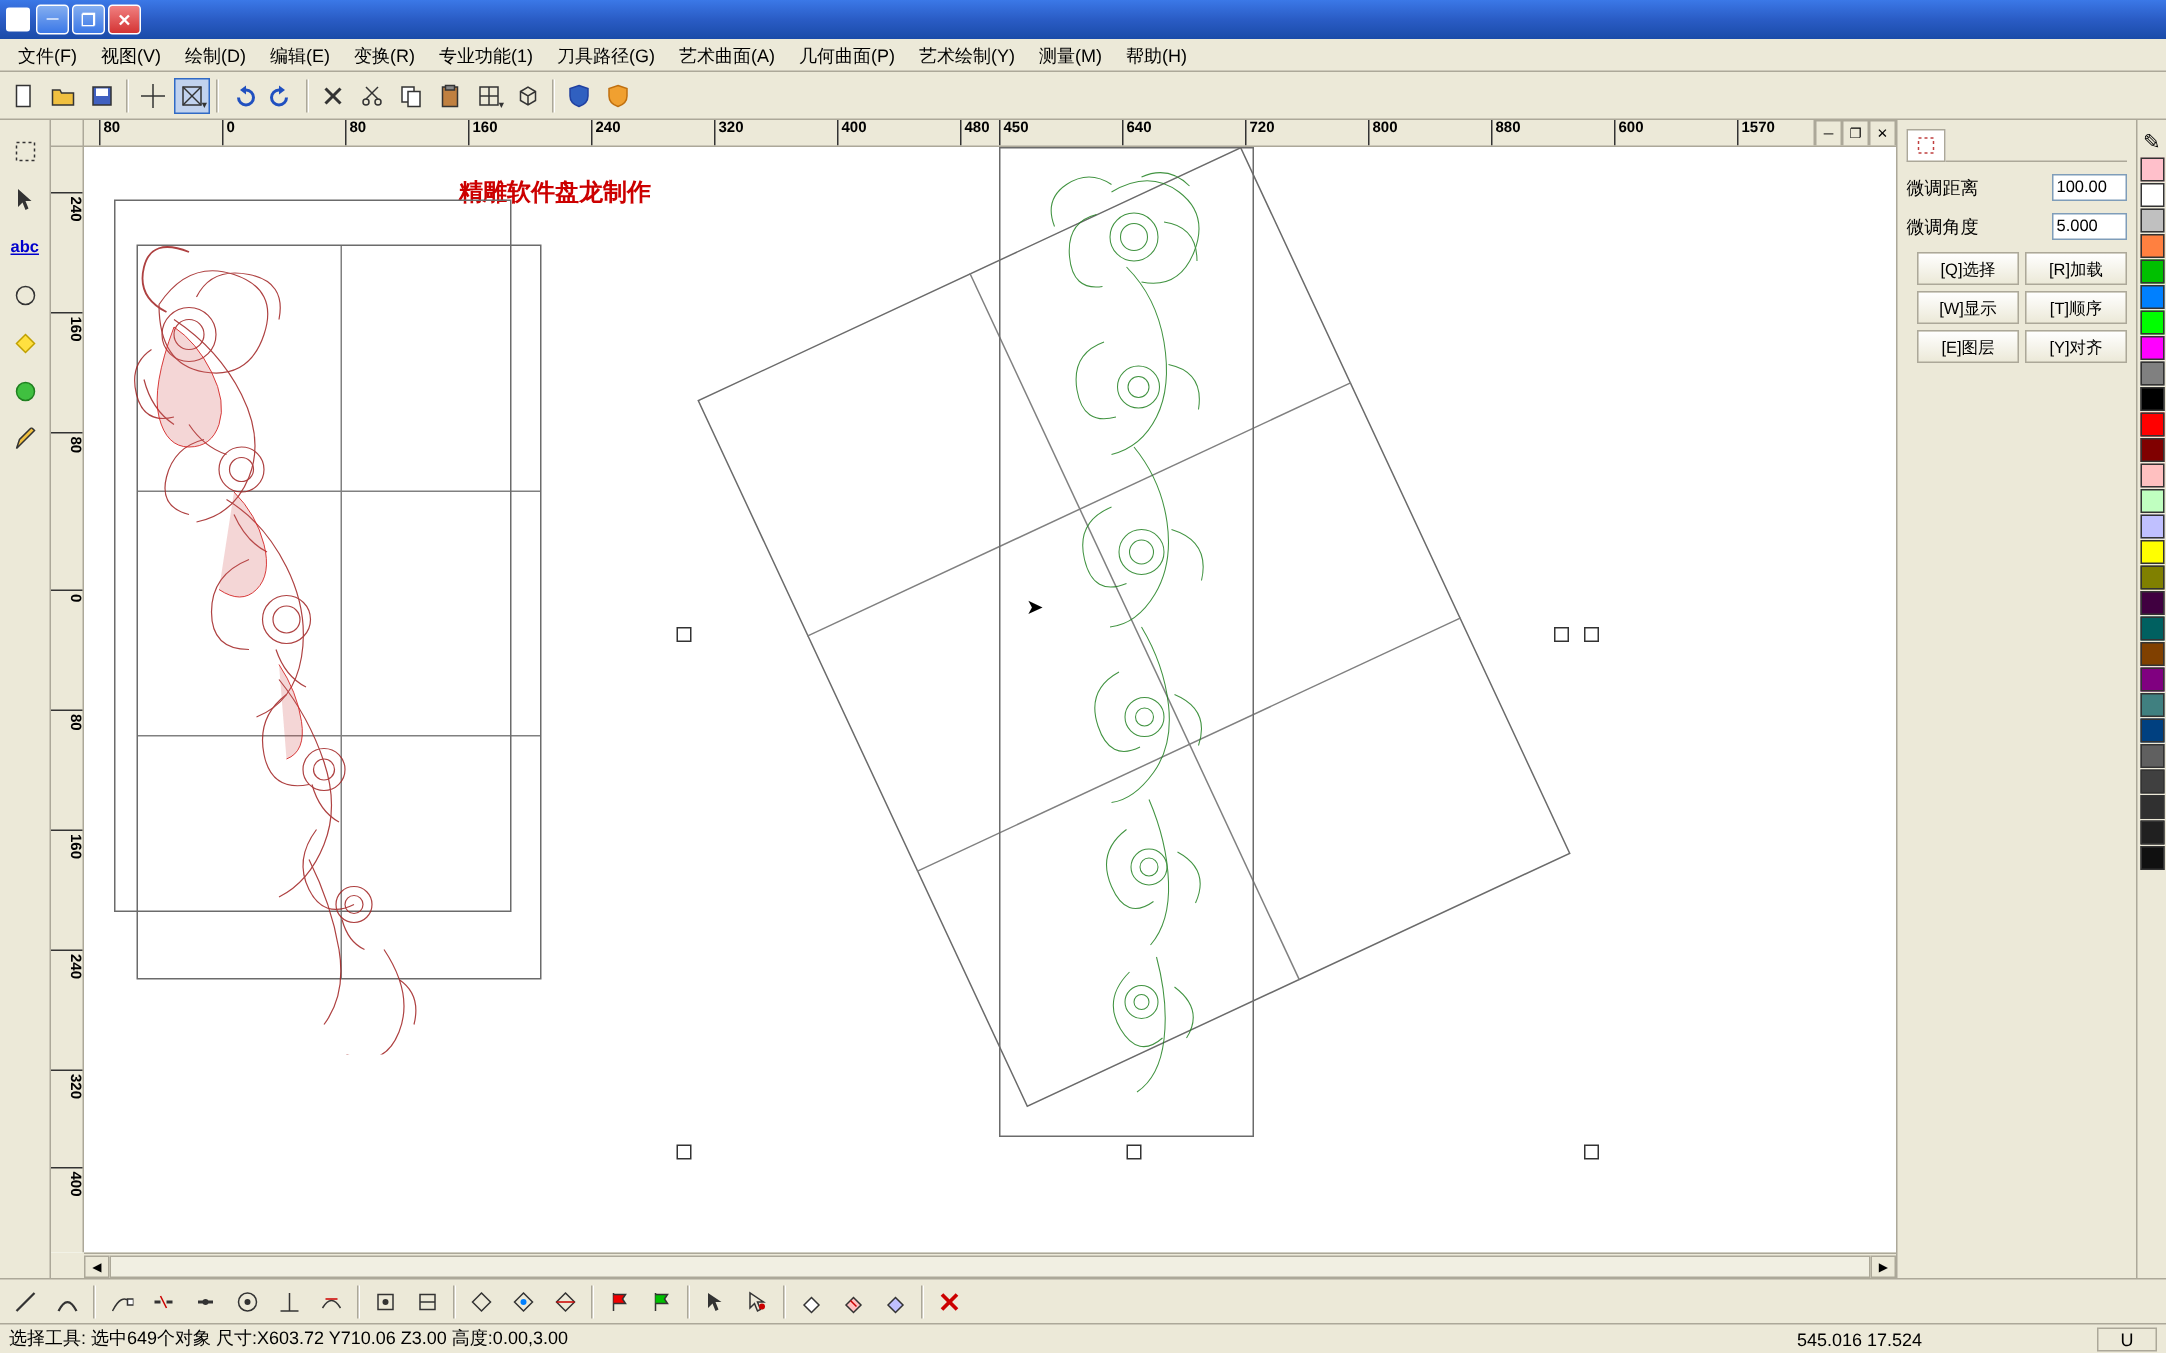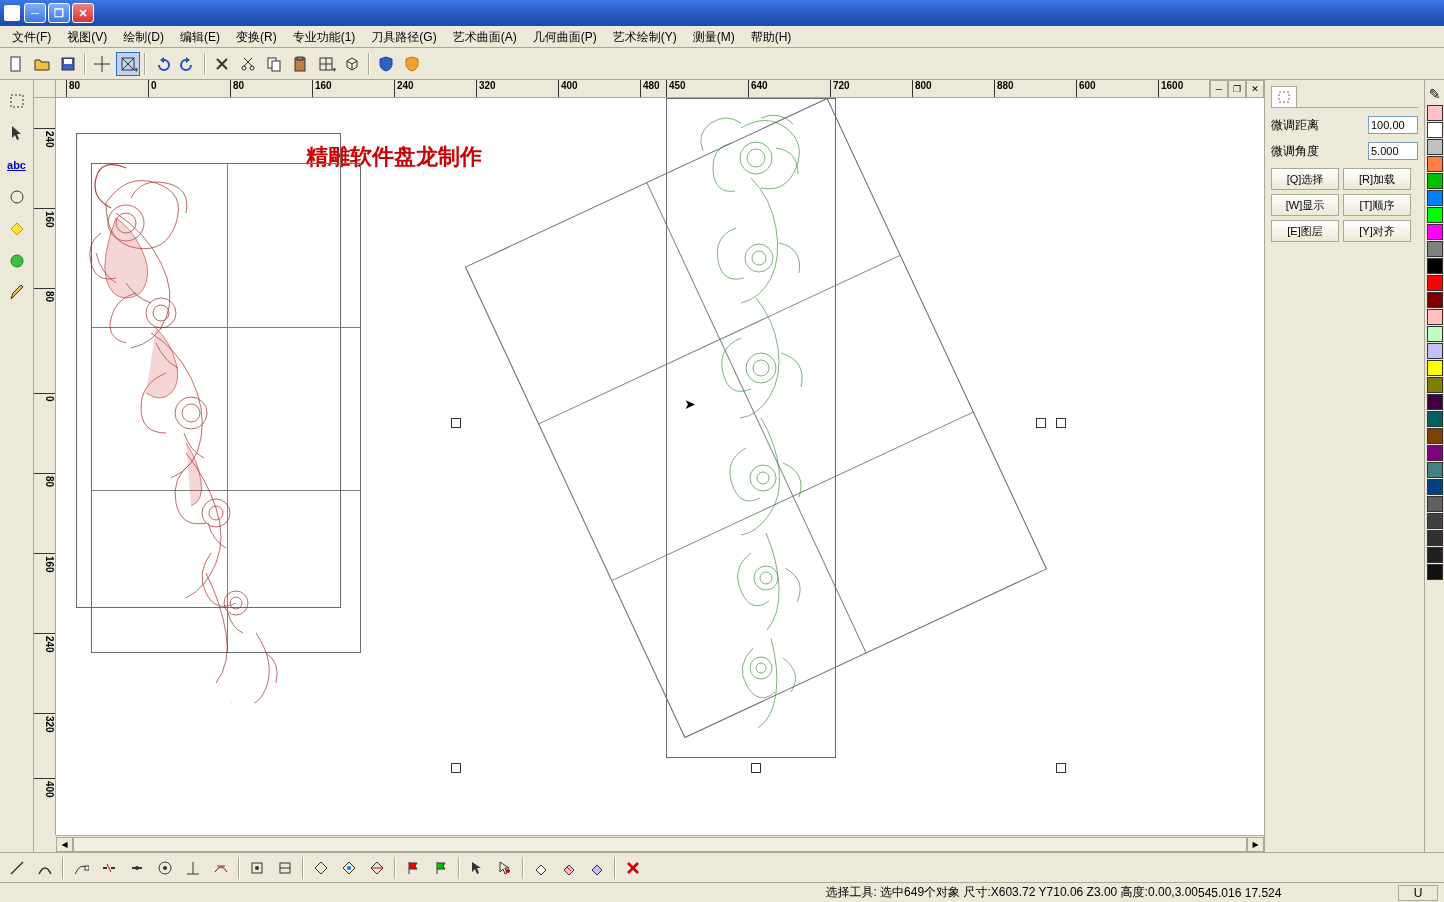--- a/index.html
+++ b/index.html
@@ -50,44 +50,44 @@
 .sb-left,.sb-right { width:17px; height:15px; background:#ece9d8; border:1px solid #aca899; display:flex; align-items:center; justify-content:center; font-size:8px;}
 .sb-track { flex:1; height:15px; background:#f1efe2; border:1px solid #aca899;}
 
 
 .right-panel { width: 160px; background: #ece9d8; border-left: 1px solid #aca899; padding: 6px; display: flex; flex-direction: column; gap: 4px; }
 .rp-tabs { height: 22px; border-bottom: 1px solid #aca899; display:flex; }
 .rp-tab { width: 26px; height: 22px; border: 1px solid #aca899; background: #fff; display:flex; align-items:center; justify-content:center; }
 .rp-row { display: flex; align-items: center; gap: 4px; font-size: 12px; margin-top:4px;}
 .rp-row label { flex: 1; }
 .rp-row input { width: 50px; height: 18px; border: 1px solid #7f9db9; font-size: 11px; padding: 0 2px; }
-.rp-btns { display: flex; flex-wrap: wrap; gap: 4px; margin-top: 4px; }
+.rp-btns { display: flex; flex-wrap: wrap; gap: 4px; margin-top: 4px; justify-content: flex-end; }
 .rp-btn { width: 68px; height: 22px; background: linear-gradient(to bottom,#fff,#ece9d8); border: 1px solid #aca899; font-size: 11px; cursor: pointer; }
 
 
 .color-strip { width: 20px; background: #ece9d8; border-left: 1px solid #aca899; display: flex; flex-direction: column; gap: 1px; padding-top: 4px; align-items:center; }
 .cs-cell { width: 16px; height: 16px; border: 1px solid #333; cursor: pointer; }
 
 
 .canvas-top-ctrl { position:absolute; top:0; right:0; height:18px; display:flex; background:#ece9d8; border-bottom:1px solid #aca899; border-left:1px solid #aca899;}
 .ctc-btn { width:18px; height:18px; border:1px solid #aca899; font-size:9px; display:flex; align-items:center; justify-content:center; cursor:pointer;}
 
 
 .bottom-toolbar { height: 30px; background: #ece9d8; border-top: 1px solid #aca899; display: flex; align-items: center; padding: 0 4px; gap: 2px; }
 .bt-btn { width: 26px; height: 24px; border: 1px solid transparent; display: flex; align-items: center; justify-content: center; cursor: pointer; font-size: 13px; }
 .bt-sep { width: 2px; height: 22px; border-left: 1px solid #aca899; border-right: 1px solid #fff; margin: 0 2px; }
 
 
 .statusbar { height: 20px; background: #ece9d8; border-top: 1px solid #aca899; display: flex; align-items: center; padding: 0 6px; font-size: 12px; }
-.status-left { flex: 1; text-align: right; }
+.status-left { flex: 1; }
 .status-coord { width: 200px; }
 .status-mode { width: 40px; border: 1px solid #aca899; text-align: center; }
 
 
-.canvas-title { position: absolute; top: 20px; left: 250px; color: #cc0000; font-size: 22px; font-weight: bold; font-family: "SimHei"; margin-top: 24px; }
+.canvas-title { position: absolute; top: 20px; left: 250px; color: #cc0000; font-size: 16px; font-weight: bold; font-family: "SimHei"; }
 .grid-box { position: absolute; border: 1px solid #6b6b6b; }
 .dragon { position: absolute; opacity: 0.85; }
 .dragon svg { width: 100%; height: 100%; }
 .sel-handle { position: absolute; width: 10px; height: 10px; border: 1px solid #333; background: #fff; }
 .rot-grid { position:absolute; }
 .cursor-arrow { position: absolute; font-size: 14px; color: #000; pointer-events:none;}
 
 
 .ico { width: 16px; height: 16px; }
 </style>
@@ -261,21 +261,21 @@
         <div class="ruler-h-tick" style="left:338px">240</div>
         <div class="ruler-h-tick" style="left:420px">320</div>
         <div class="ruler-h-tick" style="left:502px">400</div>
         <div class="ruler-h-tick" style="left:584px">480</div>
         <div class="ruler-h-tick" style="left:610px">450</div>
         <div class="ruler-h-tick" style="left:692px">640</div>
         <div class="ruler-h-tick" style="left:774px">720</div>
         <div class="ruler-h-tick" style="left:856px">800</div>
         <div class="ruler-h-tick" style="left:938px">880</div>
         <div class="ruler-h-tick" style="left:1020px">600</div>
-        <div class="ruler-h-tick" style="left:1102px">1600</div>
+        <div class="ruler-h-tick" style="left:1102px">1570</div>
         <span class="ruler-unit">0mm</span>
         <div class="canvas-top-ctrl">
           <div class="ctc-btn">─</div>
           <div class="ctc-btn">❐</div>
           <div class="ctc-btn">✕</div>
         </div>
       </div>
     </div>
     <div class="canvas-body">
       <div class="ruler-v">

